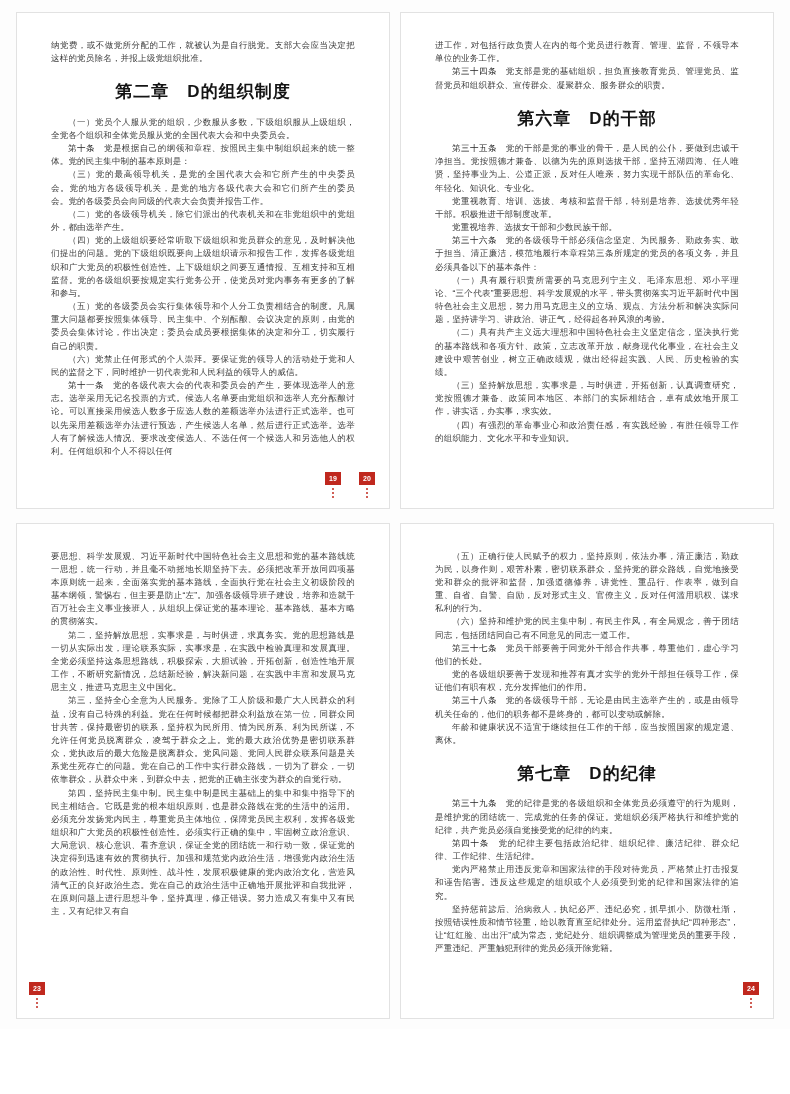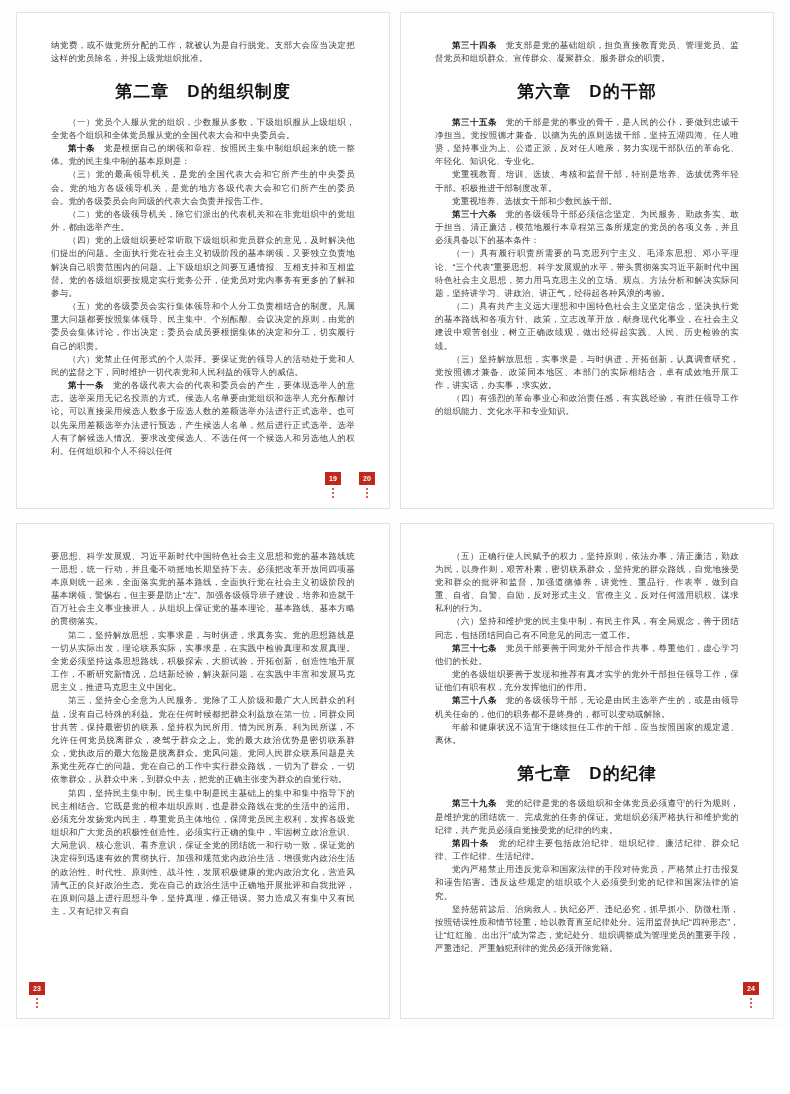--- a/index.html
+++ b/index.html
@@ -44,21 +44,21 @@
   .blk.chapter {
     text-indent: 0;
     text-align: center;
     font-weight: bold;
     font-size: 17px;
     color: #141414;
     margin: 14px 0 10px 0;
     letter-spacing: 1px;
   }
   .blk strong {
-    font-weight: bold;
+    font-weight: normal;
     color: #1f1f1f;
   }
   .badge-group {
     position: absolute;
     bottom: 10px;
     display: flex;
     gap: 18px;
   }
   .badge-group.right { right: 14px; }
   .badge-group.left  { left: 12px; }
@@ -96,21 +96,21 @@
 
 <div class="sheet">
   <section class="page">
     <div class="page-body">
         <p class="blk cont">纳党费，或不做党所分配的工作，就被认为是自行脱党。支部大会应当决定把这样的党员除名，并报上级党组织批准。</p>
         <p class="blk chapter">第二章　D的组织制度</p>
         <p class="blk body">（一）党员个人服从党的组织，少数服从多数，下级组织服从上级组织，全党各个组织和全体党员服从党的全国代表大会和中央委员会。</p>
         <p class="blk article"><strong>第十条</strong><span>　党是根据自己的纲领和章程、按照民主集中制组织起来的统一整体。党的民主集中制的基本原则是：</span></p>
         <p class="blk body">（三）党的最高领导机关，是党的全国代表大会和它所产生的中央委员会。党的地方各级领导机关，是党的地方各级代表大会和它们所产生的委员会。党的各级委员会向同级的代表大会负责并报告工作。</p>
         <p class="blk body">（二）党的各级领导机关，除它们派出的代表机关和在非党组织中的党组外，都由选举产生。</p>
-        <p class="blk body">（四）党的上级组织要经常听取下级组织和党员群众的意见，及时解决他们提出的问题。全面执行党在社会主义初级阶段的基本纲领，又要独立负责地解决自己职责范围内的问题。上下级组织之间要互通情报、互相支持和互相监督。党的各级组织要按规定实行党务公开，使党员对党内事务有更多的了解和参与。</p>
+        <p class="blk body">（四）党的上级组织要经常听取下级组织和党员群众的意见，及时解决他们提出的问题。党的下级组织既要向上级组织请示和报告工作，发挥各级党组织和广大党员的积极性创造性。上下级组织之间要互通情报、互相支持和互相监督。党的各级组织要按规定实行党务公开，使党员对党内事务有更多的了解和参与。</p>
         <p class="blk body">（五）党的各级委员会实行集体领导和个人分工负责相结合的制度。凡属重大问题都要按照集体领导、民主集中、个别酝酿、会议决定的原则，由党的委员会集体讨论，作出决定；委员会成员要根据集体的决定和分工，切实履行自己的职责。</p>
         <p class="blk body">（六）党禁止任何形式的个人崇拜。要保证党的领导人的活动处于党和人民的监督之下，同时维护一切代表党和人民利益的领导人的威信。</p>
         <p class="blk article"><strong>第十一条</strong><span>　党的各级代表大会的代表和委员会的产生，要体现选举人的意志。选举采用无记名投票的方式。候选人名单要由党组织和选举人充分酝酿讨论。可以直接采用候选人数多于应选人数的差额选举办法进行正式选举。也可以先采用差额选举办法进行预选，产生候选人名单，然后进行正式选举。选举人有了解候选人情况、要求改变候选人、不选任何一个候选人和另选他人的权利。任何组织和个人不得以任何</span></p>
       </div>
     <div class="badge-group right">
         <div class="badge">
           <div class="num">19</div>
           <div class="dots">
             <i></i>
             <i></i>
@@ -123,20 +123,21 @@
             <i></i>
             <i></i>
             <i></i>
           </div>
         </div>
       </div>
   </section>
 
   <section class="page">
     <div class="page-body">
+        <p class="blk cont">进工作，对包括行政负责人在内的每个党员进行教育、管理、监督，不领导本单位的业务工作。</p>
         <p class="blk article"><strong>第三十四条</strong><span>　党支部是党的基础组织，担负直接教育党员、管理党员、监督党员和组织群众、宣传群众、凝聚群众、服务群众的职责。</span></p>
         <p class="blk chapter">第六章　D的干部</p>
         <p class="blk article"><strong>第三十五条</strong><span>　党的干部是党的事业的骨干，是人民的公仆，要做到忠诚干净担当。党按照德才兼备、以德为先的原则选拔干部，坚持五湖四海、任人唯贤，坚持事业为上、公道正派，反对任人唯亲，努力实现干部队伍的革命化、年轻化、知识化、专业化。</span></p>
         <p class="blk body">党重视教育、培训、选拔、考核和监督干部，特别是培养、选拔优秀年轻干部。积极推进干部制度改革。</p>
         <p class="blk body">党重视培养、选拔女干部和少数民族干部。</p>
         <p class="blk article"><strong>第三十六条</strong><span>　党的各级领导干部必须信念坚定、为民服务、勤政务实、敢于担当、清正廉洁，模范地履行本章程第三条所规定的党员的各项义务，并且必须具备以下的基本条件：</span></p>
         <p class="blk body">（一）具有履行职责所需要的马克思列宁主义、毛泽东思想、邓小平理论、“三个代表”重要思想、科学发展观的水平，带头贯彻落实习近平新时代中国特色社会主义思想，努力用马克思主义的立场、观点、方法分析和解决实际问题，坚持讲学习、讲政治、讲正气，经得起各种风浪的考验。</p>
         <p class="blk body">（二）具有共产主义远大理想和中国特色社会主义坚定信念，坚决执行党的基本路线和各项方针、政策，立志改革开放，献身现代化事业，在社会主义建设中艰苦创业，树立正确政绩观，做出经得起实践、人民、历史检验的实绩。</p>
         <p class="blk body">（三）坚持解放思想，实事求是，与时俱进，开拓创新，认真调查研究，党按照德才兼备、政策同本地区、本部门的实际相结合，卓有成效地开展工作，讲实话，办实事，求实效。</p>
         <p class="blk body">（四）有强烈的革命事业心和政治责任感，有实践经验，有胜任领导工作的组织能力、文化水平和专业知识。</p>

